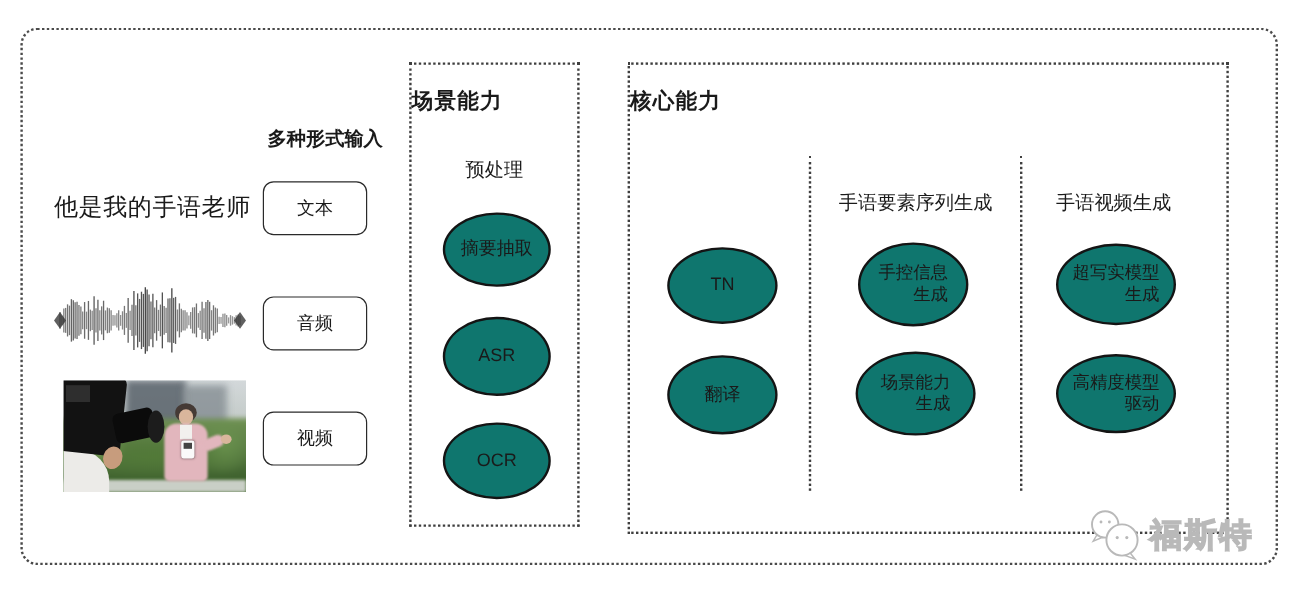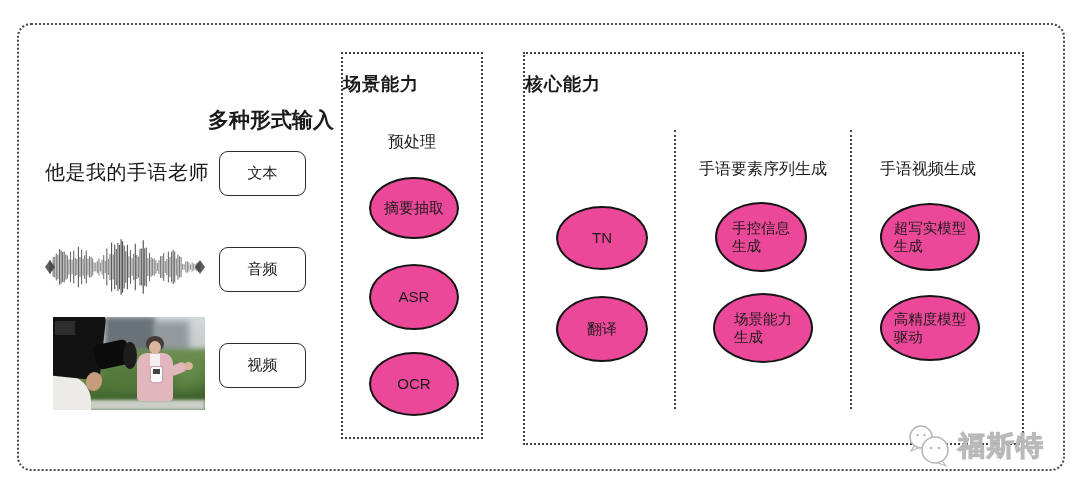--- a/index.html
+++ b/index.html
@@ -2,21 +2,21 @@
 <html><head>
 <meta charset="utf-8">
 <style>
   html,body{margin:0;padding:0;background:#fff;}
   body{width:1080px;height:499px;position:relative;overflow:hidden;
        font-family:"Liberation Sans","DejaVu Sans",sans-serif;color:#1a1a1a;}
   .abs{position:absolute;}
   
   .outer-frame{left:17px;top:23px;width:1044px;height:444px;border:2px dotted #4a4a4a;border-radius:14px;background:#fff;}
   
-  .input-heading{left:196px;top:106px;width:150px;text-align:center;font-size:21px;font-weight:700;}
+  .input-heading{left:196px;top:106px;width:150px;text-align:center;font-size:16px;font-weight:700;}
   .sample-text{left:45px;top:159px;font-size:20px;letter-spacing:.5px;white-space:nowrap;}
   .io-box{left:219px;width:85px;height:43px;border:1.6px solid #2a2a2a;border-radius:9px;background:#fff;
           display:flex;align-items:center;justify-content:center;font-size:15px;}
   .io-text{top:151px;} .io-audio{top:247px;} .io-video{top:343px;}
   .waveform{left:45px;top:232px;width:160px;height:70px;}
   
   .photo{left:53px;top:317px;width:152px;height:93px;overflow:hidden;
          background:linear-gradient(#d3d8da 0%,#c6cdcb 30%,#9fae8e 45%,#6d8d55 62%,#4e7239 100%);}
   .photo .abs{position:absolute;}
   .ph-bld{left:52px;top:0;width:50px;height:42px;background:#59626a;filter:blur(2.5px);opacity:.85;}
@@ -40,22 +40,22 @@
   .ph-camdetail{left:2px;top:4px;width:20px;height:14px;background:#2e2e2e;}
   .ph-lens{left:42px;top:25px;width:34px;height:25px;background:#0b0b0b;border-radius:5px;transform:rotate(-12deg);}
   .ph-lensend{left:70px;top:25px;width:14px;height:27px;background:#1c1c1c;border-radius:50%;}
   .ph-camhand{left:33px;top:55px;width:16px;height:19px;background:#c79c7d;border-radius:50%;transform:rotate(18deg);}
   
   .cap-box{border:2px dotted #3f3f3f;background:transparent;}
   .scene-box{left:341px;top:52px;width:138px;height:383px;}
   .core-box{left:523px;top:52px;width:497px;height:389px;}
   .box-title{position:absolute;top:18px;left:0;width:100%;text-align:left;font-size:18px;font-weight:700;letter-spacing:1px;}
   .sub-label{position:absolute;top:78px;left:0;width:100%;text-align:center;font-size:16px;}
-  .node{position:absolute;border:2.5px solid #141414;border-radius:50%;background:#ec4899;
-        display:flex;align-items:center;justify-content:center;text-align:left;
+  .node{position:absolute;border:2.5px solid #141414;border-radius:50%;background:#0f766e;
+        display:flex;align-items:center;justify-content:center;text-align:right;
         font-size:15px;line-height:1.25;white-space:pre-line;}
   .node.small-text{font-size:14.5px;}
   .divider{position:absolute;top:76px;height:279px;width:0;border-left:2px dotted #3f3f3f;}
   .col-header{position:absolute;top:105px;width:160px;text-align:center;font-size:16px;font-weight:500;white-space:nowrap;}
   
   .watermark{left:906px;top:424px;display:flex;align-items:center;gap:4px;z-index:5;}
   .wm-text{font-size:27px;font-weight:700;letter-spacing:2px;color:#e9e9e9;
            -webkit-text-stroke:1.2px #b9b9b9;}
 </style>
 </head>

